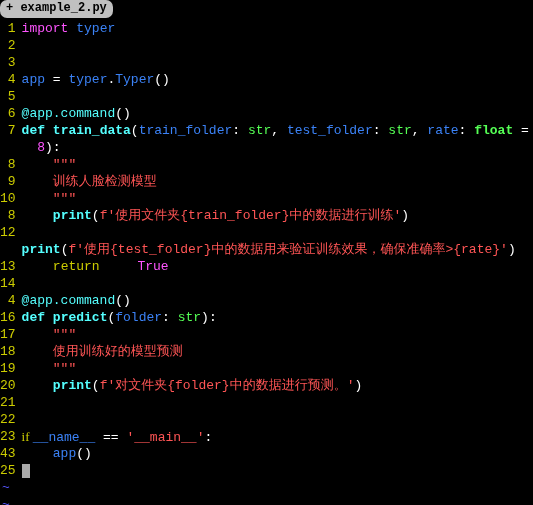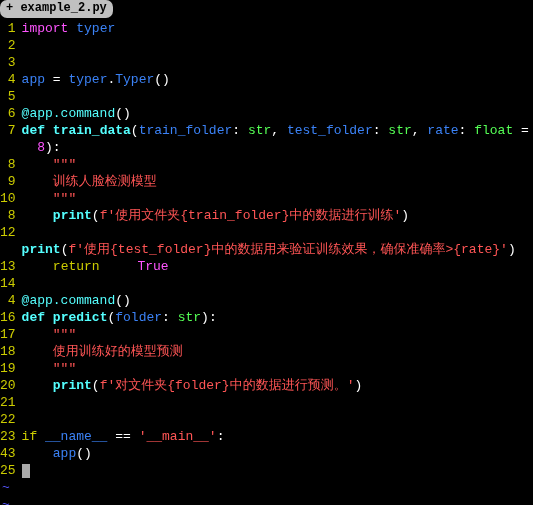--- a/index.html
+++ b/index.html
@@ -50,22 +50,22 @@
   height: 14px;
   background: #aaa;
   vertical-align: middle;
 }
 
 
 .kw-import { color: #ff55ff; }
 .kw-def    { color: #55ffff; font-weight: bold; }
 .kw-type   { color: #55ff55; }
 .kw-return { color: #cccc00; }
-.kw-if     { color: #cccc00; }
-.kw-float  { color: #55ff55; }
+.kw-if     { color: #cccc00; font-family: Liberation Serif, serif; }
+.kw-float  { color: #55ff55; font-weight: bold; }
 .fn        { color: #55ffff; font-weight: bold; }
 .decor     { color: #55ffff; }
 .num       { color: #ff55ff; }
 .str       { color: #ff5555; }
 .fstr      { color: #ff5555; }
 .name      { color: #3b82f6; }
 .bool      { color: #ff55ff; margin-left: 30px; }
 .punct     { color: #ffffff; }
 </style>
 </head>

